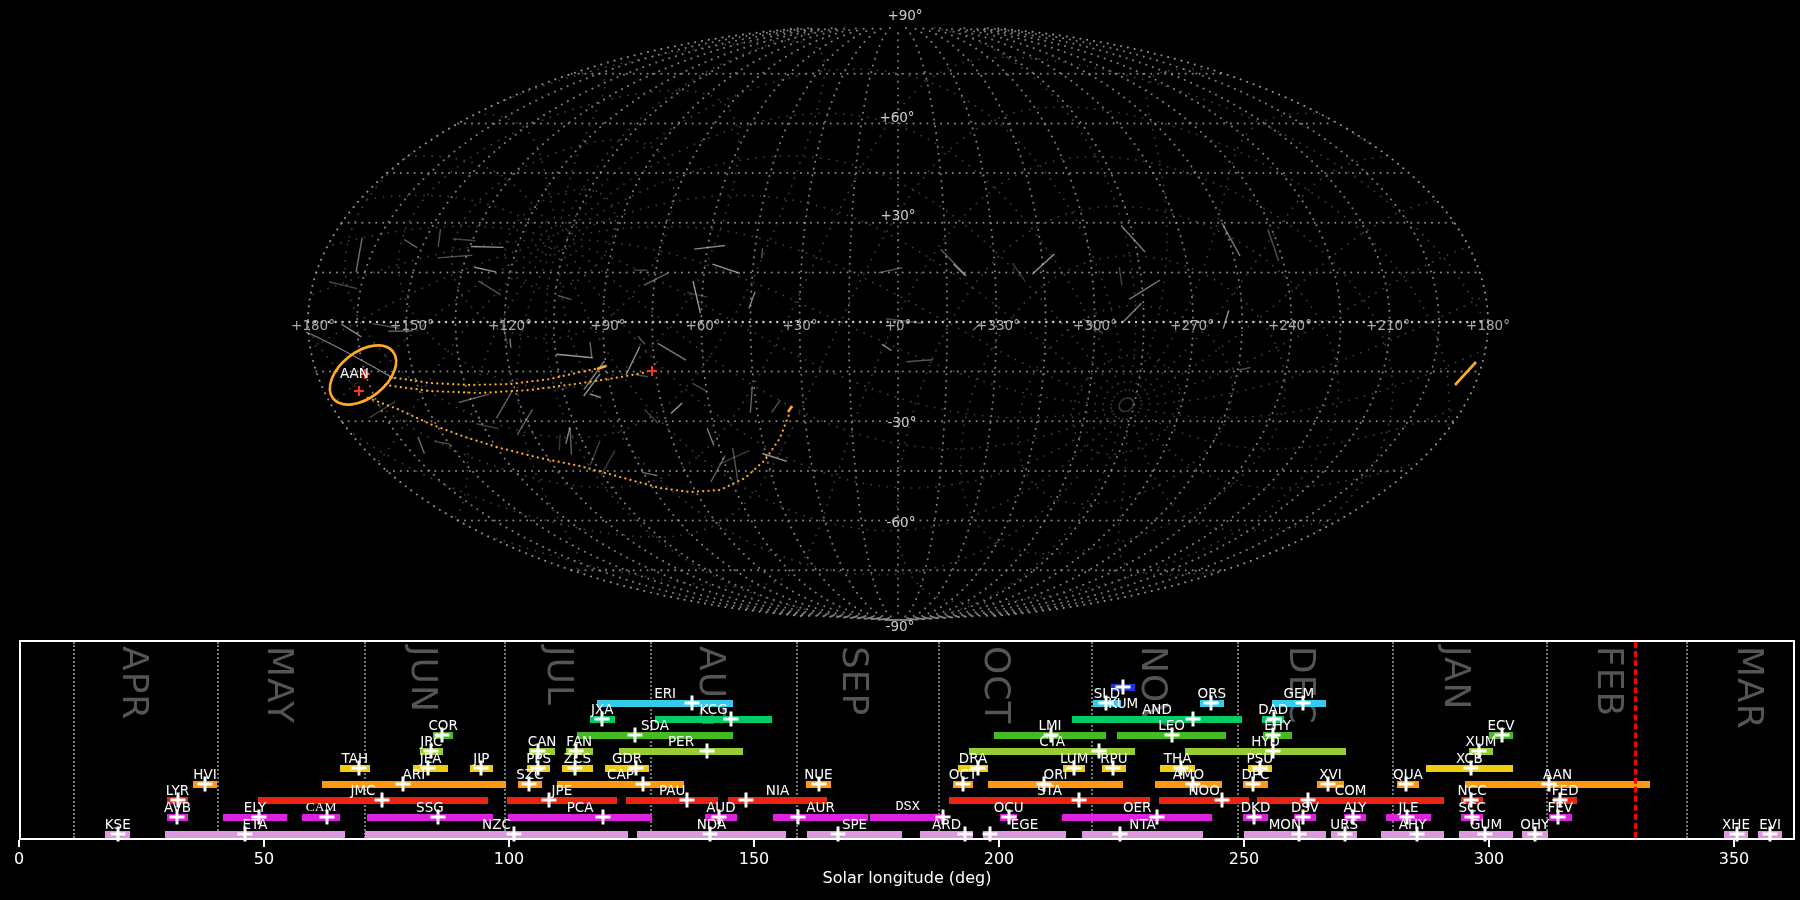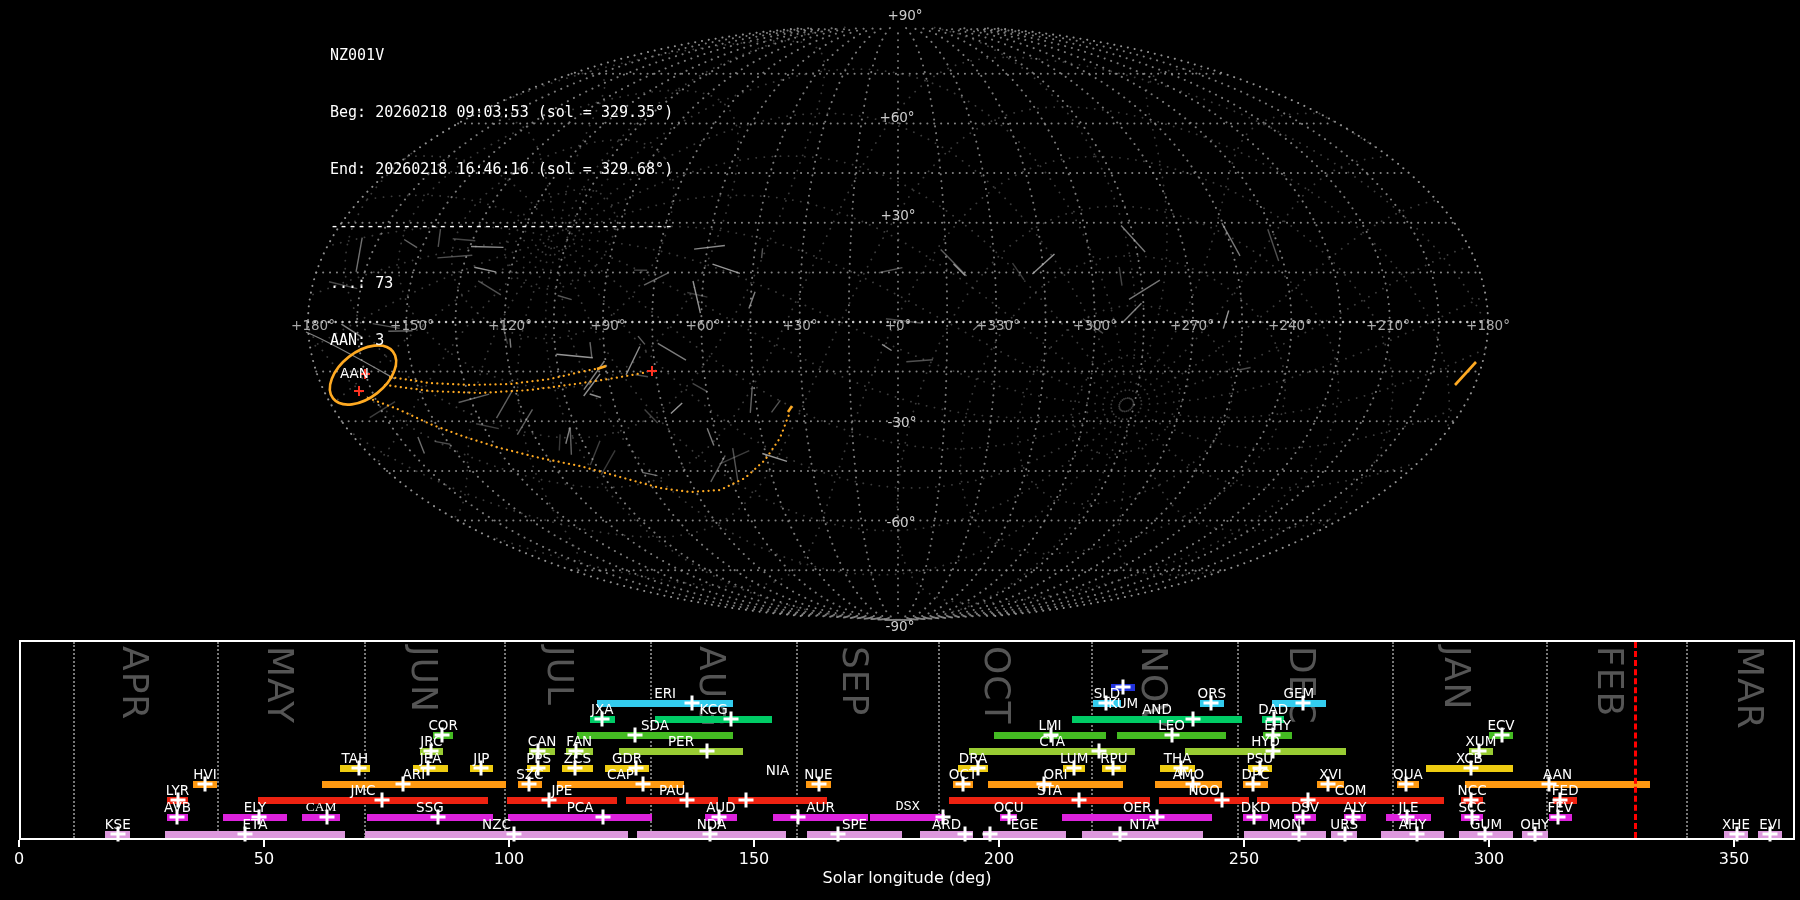--- a/index.html
+++ b/index.html
@@ -204,28 +204,20 @@
       <text x="800" y="330" fill="#aaa" font-size="13.5" text-anchor="middle">+30°</text>
       <text x="898" y="330" fill="#aaa" font-size="13.5" text-anchor="middle">+0°</text>
       <text x="998" y="330" fill="#aaa" font-size="13.5" text-anchor="middle">+330°</text>
       <text x="1095" y="330" fill="#aaa" font-size="13.5" text-anchor="middle">+300°</text>
       <text x="1192" y="330" fill="#aaa" font-size="13.5" text-anchor="middle">+270°</text>
       <text x="1290" y="330" fill="#aaa" font-size="13.5" text-anchor="middle">+240°</text>
       <text x="1388" y="330" fill="#aaa" font-size="13.5" text-anchor="middle">+210°</text>
       <text x="1488" y="330" fill="#aaa" font-size="13.5" text-anchor="middle">+180°</text>
     </svg>
 
-  <div id="info">
-    <div>NZ001V</div>
-    <div>Beg: 20260218 09:03:53 (sol = 329.35°)</div>
-    <div>End: 20260218 16:46:16 (sol = 329.68°)</div>
-    <div>--------------------------------------</div>
-    <div>...: 73</div>
-    <div>AAN: 3</div>
-  </div>
 
   <div id="chart">
     <div class="chart-box"></div>
     <div id="x-title">Solar longitude (deg)</div>
   <div class="month-line" style="left: 72.9px;"></div>
       <div class="month-label" style="left: 156.1px;">APR</div>
       <div class="month-line" style="left: 217px;"></div>
       <div class="month-label" style="left: 301.1px;">MAY</div>
       <div class="month-line" style="left: 364px;"></div>
       <div class="month-label" style="left: 445.2px;">JUN</div>
@@ -391,21 +383,21 @@
       <div class="bar" style="left: 258.1px; width: 229.8px; top: 796.5px; background: rgb(238, 34, 17);"></div>
       <div class="bar-label" style="left: 363px; top: 782px;">JMC</div>
       <div class="peak" style="left: 382.1px; top: 800px;"></div>
       <div class="bar" style="left: 507px; width: 109.8px; top: 796.5px; background: rgb(238, 34, 17);"></div>
       <div class="bar-label" style="left: 561.9px; top: 782px;">JPE</div>
       <div class="peak" style="left: 549.2px; top: 800px;"></div>
       <div class="bar" style="left: 626.1px; width: 92.1px; top: 796.5px; background: rgb(238, 34, 17);"></div>
       <div class="bar-label" style="left: 672.2px; top: 782px;">PAU</div>
       <div class="peak" style="left: 686.9px; top: 800px;"></div>
       <div class="bar" style="left: 728px; width: 99px; top: 796.5px; background: rgb(238, 34, 17);"></div>
-      <div class="bar-label" style="left: 777.5px; top: 762px;">NIA</div>
+      <div class="bar-label" style="left: 777.5px; top: 782px;">NIA</div>
       <div class="peak" style="left: 746.2px; top: 800px;"></div>
       <div class="bar" style="left: 949px; width: 200.9px; top: 796.5px; background: rgb(238, 34, 17);"></div>
       <div class="bar-label" style="left: 1049.5px; top: 782px;">STA</div>
       <div class="peak" style="left: 1078.9px; top: 800px;"></div>
       <div class="bar" style="left: 1159.2px; width: 89.7px; top: 796.5px; background: rgb(238, 34, 17);"></div>
       <div class="bar-label" style="left: 1204.1px; top: 782px;">NOO</div>
       <div class="peak" style="left: 1222px; top: 800px;"></div>
       <div class="bar" style="left: 1257.2px; width: 186.7px; top: 796.5px; background: rgb(238, 34, 17);"></div>
       <div class="bar-label" style="left: 1350.6px; top: 782px;">COM</div>
       <div class="peak" style="left: 1308.2px; top: 800px;"></div>

